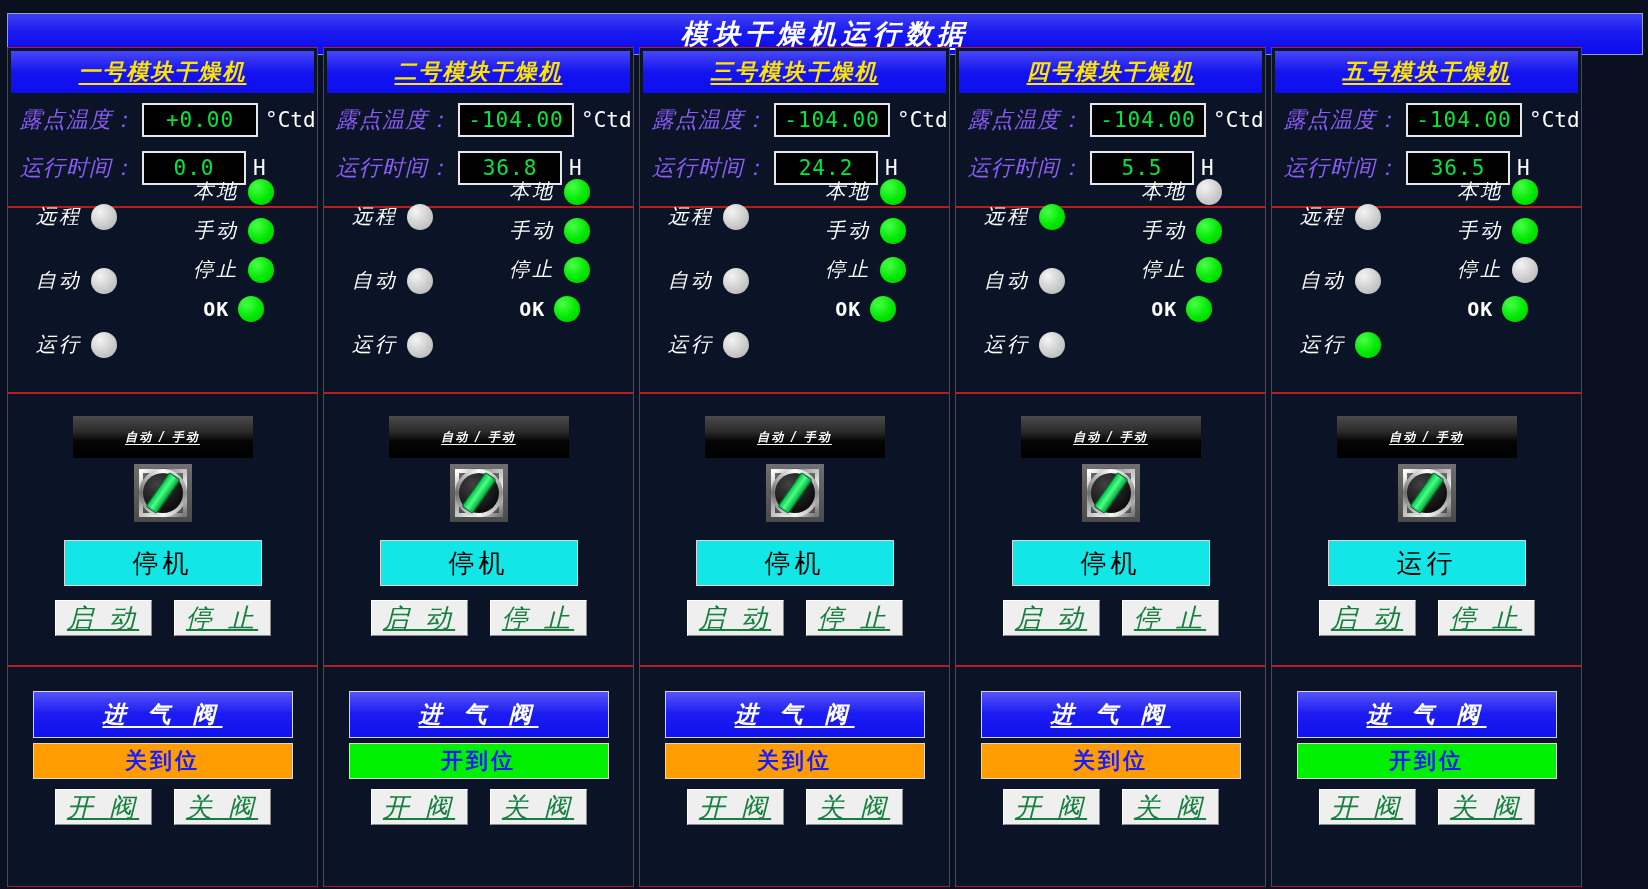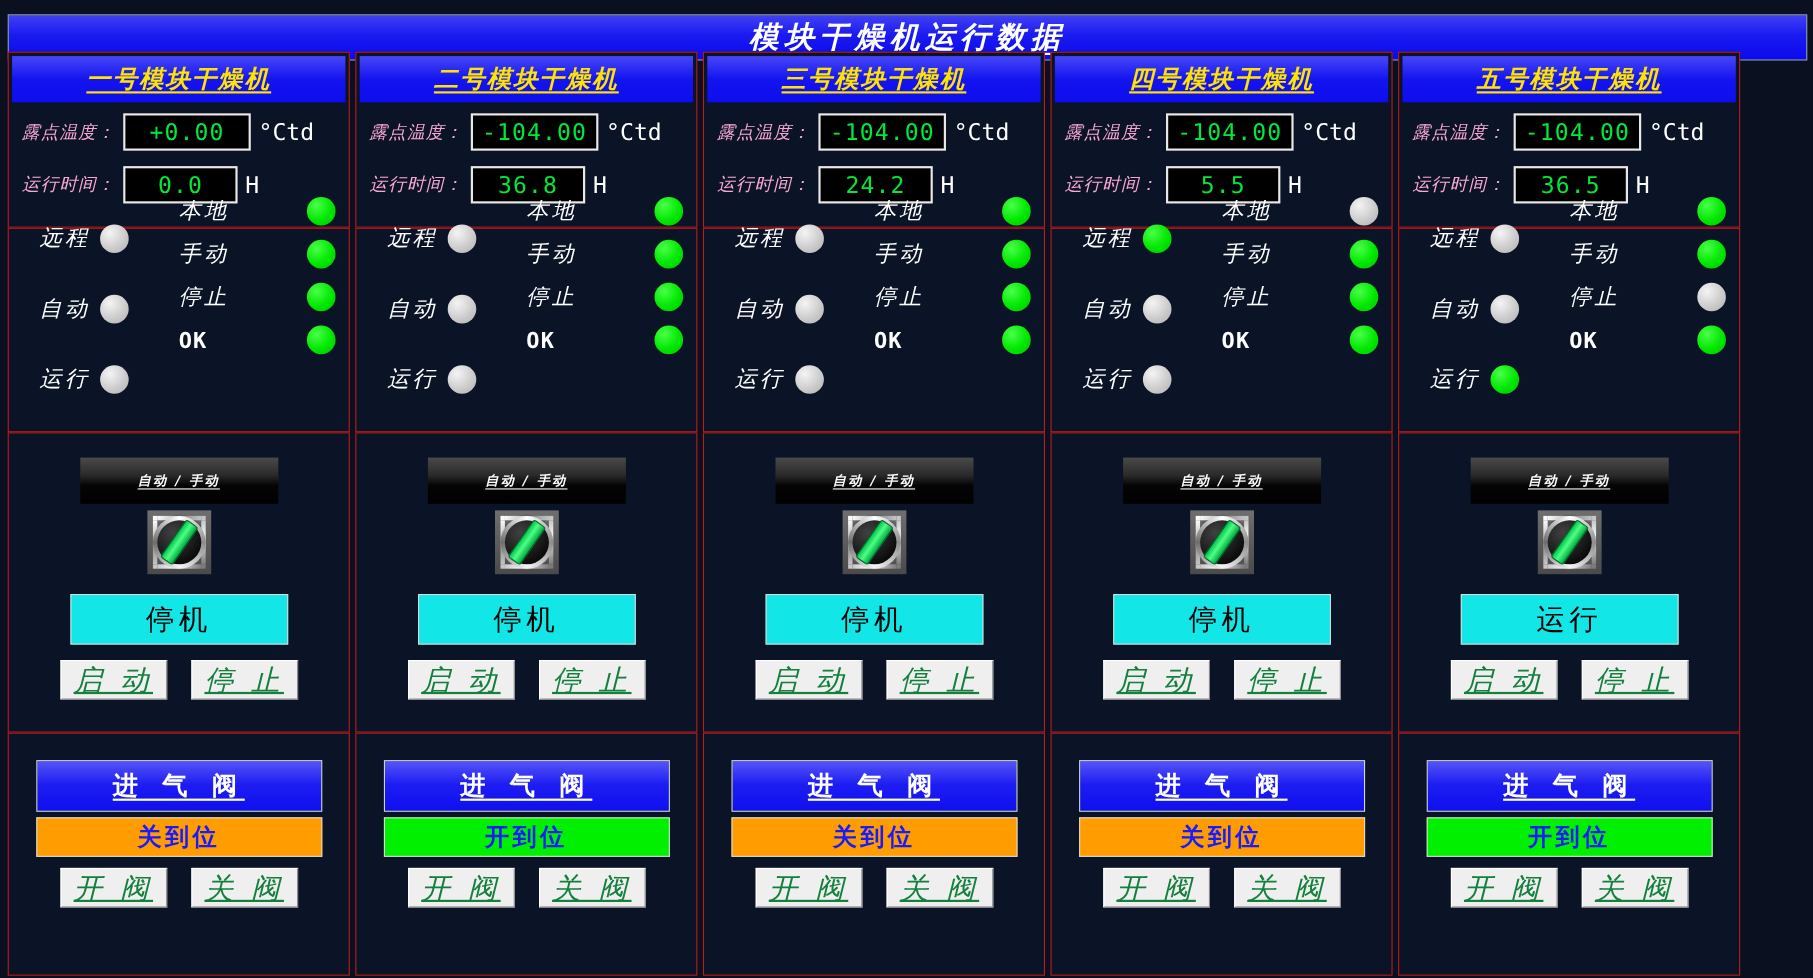--- a/index.html
+++ b/index.html
@@ -38,40 +38,40 @@
     background:linear-gradient(to bottom,#4747f7 0%,#1414f0 50%,#0d0def 100%);
     display:flex;align-items:center;justify-content:center;
   }
   .panel-header-text{
     color:#ffe400;font-size:22px;font-weight:bold;font-style:italic;
     letter-spacing:2px;text-decoration:underline;text-underline-offset:4px;
     font-family:"DejaVu Serif","Liberation Serif",serif;white-space:nowrap;
   }
   .readout-row{display:flex;align-items:center;height:48px;padding-left:12px;}
   .readout-label{
-    color:#f9a8d4;font-size:16px;font-style:italic;white-space:nowrap;
+    color:#8b5cf6;font-size:22px;font-style:italic;white-space:nowrap;
     font-family:"DejaVu Serif","Liberation Serif",serif;letter-spacing:1px;
   }
   .readout-box{
     background:#000000;border:2px solid #e8e8e8;
     min-width:100px;height:30px;margin:0 7px;
     display:flex;align-items:center;justify-content:center;
   }
   .readout-box.wide{min-width:112px;}
   .readout-value{
     color:#00e838;font-size:21px;font-family:"DejaVu Sans Mono","Liberation Mono",monospace;
     letter-spacing:1px;padding:0 6px;white-space:nowrap;
   }
   .readout-unit{color:#ffffff;font-size:21px;font-family:"DejaVu Sans Mono","Liberation Mono",monospace;}
 
   
   .panelB{height:186px;display:flex;align-items:center;}
   .led-grid{width:100%;display:flex;}
   .led-col{width:50%;display:flex;flex-direction:column;}
-  .led-row{height:39px;display:flex;align-items:center;justify-content:space-between;padding-right:12px;}
+  .led-row{height:39px;display:flex;align-items:center;justify-content:center;padding-right:12px;}
   .led-col.left .led-row{padding-right:0;padding-left:28px;justify-content:flex-start;margin-top:25px;}
   .led-label{
     color:#ffffff;font-size:20px;font-style:italic;letter-spacing:3px;white-space:nowrap;
     font-family:"DejaVu Serif","Liberation Serif",serif;
   }
   .led-label.ok{font-style:normal;font-family:"DejaVu Sans Mono","Liberation Mono",monospace;font-weight:bold;letter-spacing:1px;}
   .led{
     width:26px;height:26px;border-radius:50%;margin-left:9px;
     background:radial-gradient(circle at 34% 30%,#f4f4f4,#c9c9c9 60%,#b0b0b0 100%);
     flex:0 0 auto;
@@ -145,21 +145,21 @@
 
   
   .panelD{flex:1;display:flex;flex-direction:column;align-items:center;}
   .valve-header{
     margin-top:24px;width:258px;height:45px;
     background:linear-gradient(to bottom,#5555f8 0%,#1c1cf2 48%,#1010ef 100%);
     border:1px solid #cfd6e2;
     display:flex;align-items:center;justify-content:center;
   }
   .valve-header-text{
-    color:#ffffff;font-size:23px;font-weight:bold;letter-spacing:7px;
+    color:#ffffff;font-size:23px;font-weight:bold;font-style:italic;letter-spacing:7px;
     text-decoration:underline;text-underline-offset:4px;
     font-family:"DejaVu Serif","Liberation Serif",serif;white-space:nowrap;
   }
   .valve-state{
     margin-top:5px;width:258px;height:34px;border:1px solid #d8d8d8;
     display:flex;align-items:center;justify-content:center;
   }
   .valve-state-text{
     color:#1a1aff;font-size:22px;font-weight:bold;letter-spacing:3px;
     font-family:"DejaVu Serif","Liberation Serif",serif;white-space:nowrap;

